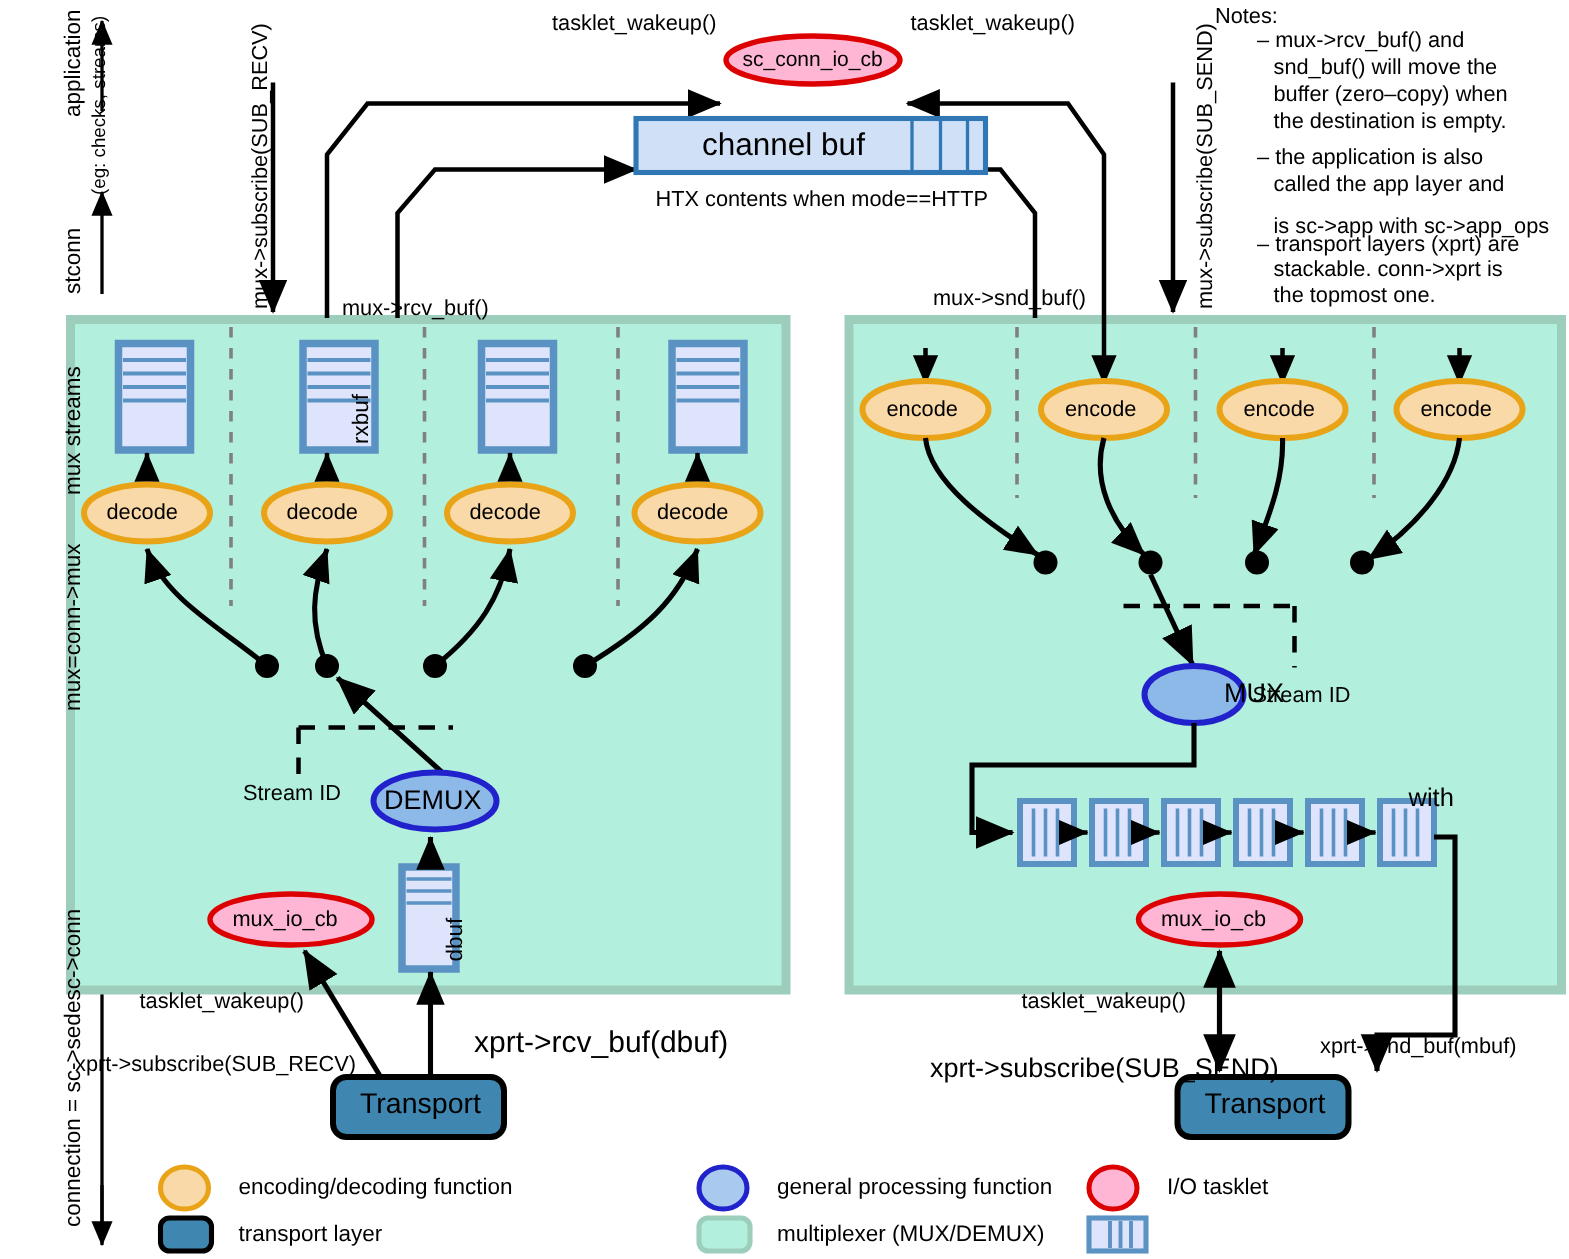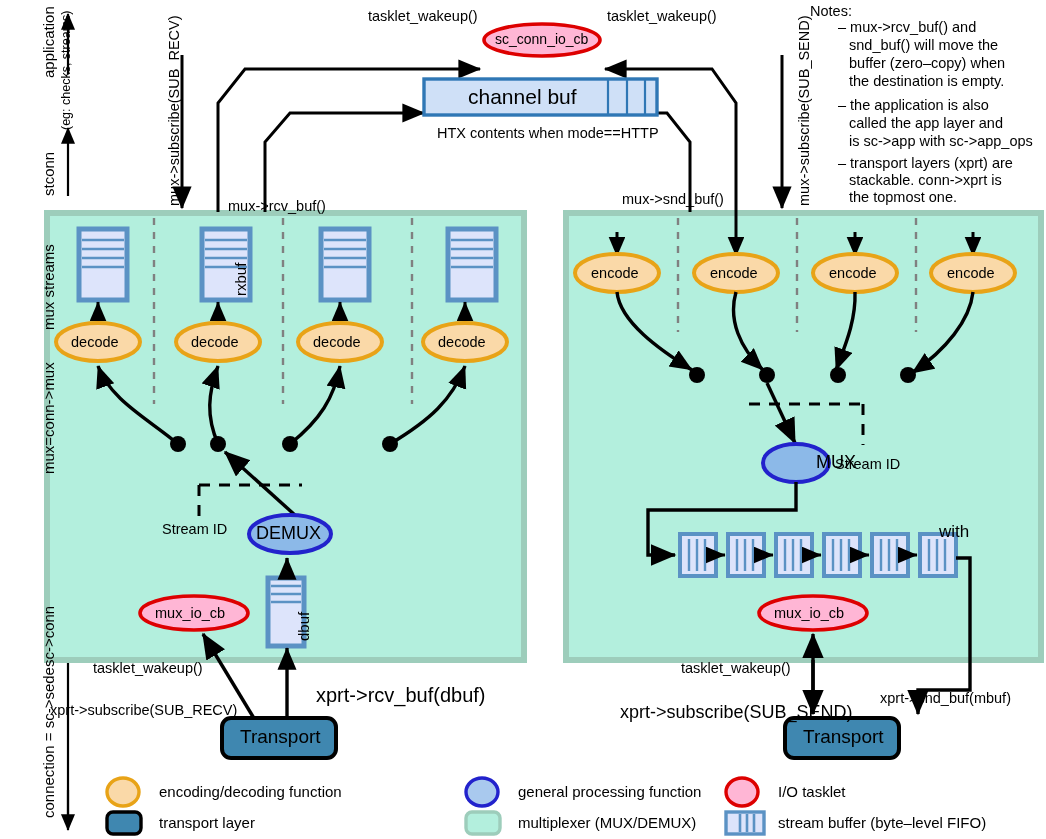--- a/index.html
+++ b/index.html
@@ -252,21 +252,21 @@
   <div class="lbl vert" style="left:40px;top:474px;font-size:15px;transform:rotate(-90deg);">mux=conn-&gt;mux</div>
   <div class="lbl vert" style="left:40px;top:818px;font-size:15px;transform:rotate(-90deg);">connection = sc-&gt;sedesc-&gt;conn</div>
 
   <div class="lbl" style="left:810px;top:3px;font-size:14.5px;">Notes:</div>
   <div class="lbl" style="left:838px;top:19px;font-size:14.5px;">– mux-&gt;rcv_buf() and</div>
   <div class="lbl" style="left:849px;top:37px;font-size:14.5px;">snd_buf() will move the</div>
   <div class="lbl" style="left:849px;top:55px;font-size:14.5px;">buffer (zero–copy) when</div>
   <div class="lbl" style="left:849px;top:73px;font-size:14.5px;">the destination is empty.</div>
   <div class="lbl" style="left:838px;top:97px;font-size:14.5px;">– the application is also</div>
   <div class="lbl" style="left:849px;top:115px;font-size:14.5px;">called the app layer and</div>
-  <div class="lbl" style="left:849px;top:133px;font-size:14.5px;">is sc-&gt;app with sc-&gt;app_ops</div>
+  <div class="lbl" style="left:849px;top:143px;font-size:14.5px;">is sc-&gt;app with sc-&gt;app_ops</div>
   <div class="lbl" style="left:838px;top:155px;font-size:14.5px;">– transport layers (xprt) are</div>
   <div class="lbl" style="left:849px;top:172px;font-size:14.5px;">stackable. conn-&gt;xprt is</div>
   <div class="lbl" style="left:849px;top:189px;font-size:14.5px;">the topmost one.</div>
 
   <div class="lbl" style="left:368px;top:8px;font-size:14.5px;">tasklet_wakeup()</div>
   <div class="lbl" style="left:607px;top:8px;font-size:14.5px;">tasklet_wakeup()</div>
   <div class="lbl" style="left:495px;top:31px;font-size:14px;">sc_conn_io_cb</div>
   <div class="lbl" style="left:468px;top:85px;font-size:21px;">channel buf</div>
   <div class="lbl" style="left:437px;top:125px;font-size:14.5px;">HTX contents when mode==HTTP</div>
   <div class="lbl vert" style="left:166px;top:206px;font-size:14.5px;transform:rotate(-90deg);">mux-&gt;subscribe(SUB_RECV)</div>
@@ -299,15 +299,14 @@
   <div class="lbl" style="left:681px;top:660px;font-size:14.5px;">tasklet_wakeup()</div>
   <div class="lbl" style="left:620px;top:702px;font-size:18px;">xprt-&gt;subscribe(SUB_SEND)</div>
   <div class="lbl" style="left:880px;top:690px;font-size:14.5px;">xprt-&gt;snd_buf(mbuf)</div>
   <div class="lbl" style="left:803px;top:726px;font-size:19px;">Transport</div>
 
   <div class="lbl" style="left:159px;top:783px;font-size:15px;">encoding/decoding function</div>
   <div class="lbl" style="left:518px;top:783px;font-size:15px;">general processing function</div>
   <div class="lbl" style="left:778px;top:783px;font-size:15px;">I/O tasklet</div>
   <div class="lbl" style="left:159px;top:814px;font-size:15px;">transport layer</div>
   <div class="lbl" style="left:518px;top:814px;font-size:15px;">multiplexer (MUX/DEMUX)</div>
-  <div class="lbl" style="left:778px;top:814px;font-size:15px;">stream buffer (byte–level FIFO)</div>
 
 </div>
 
 </body></html>

